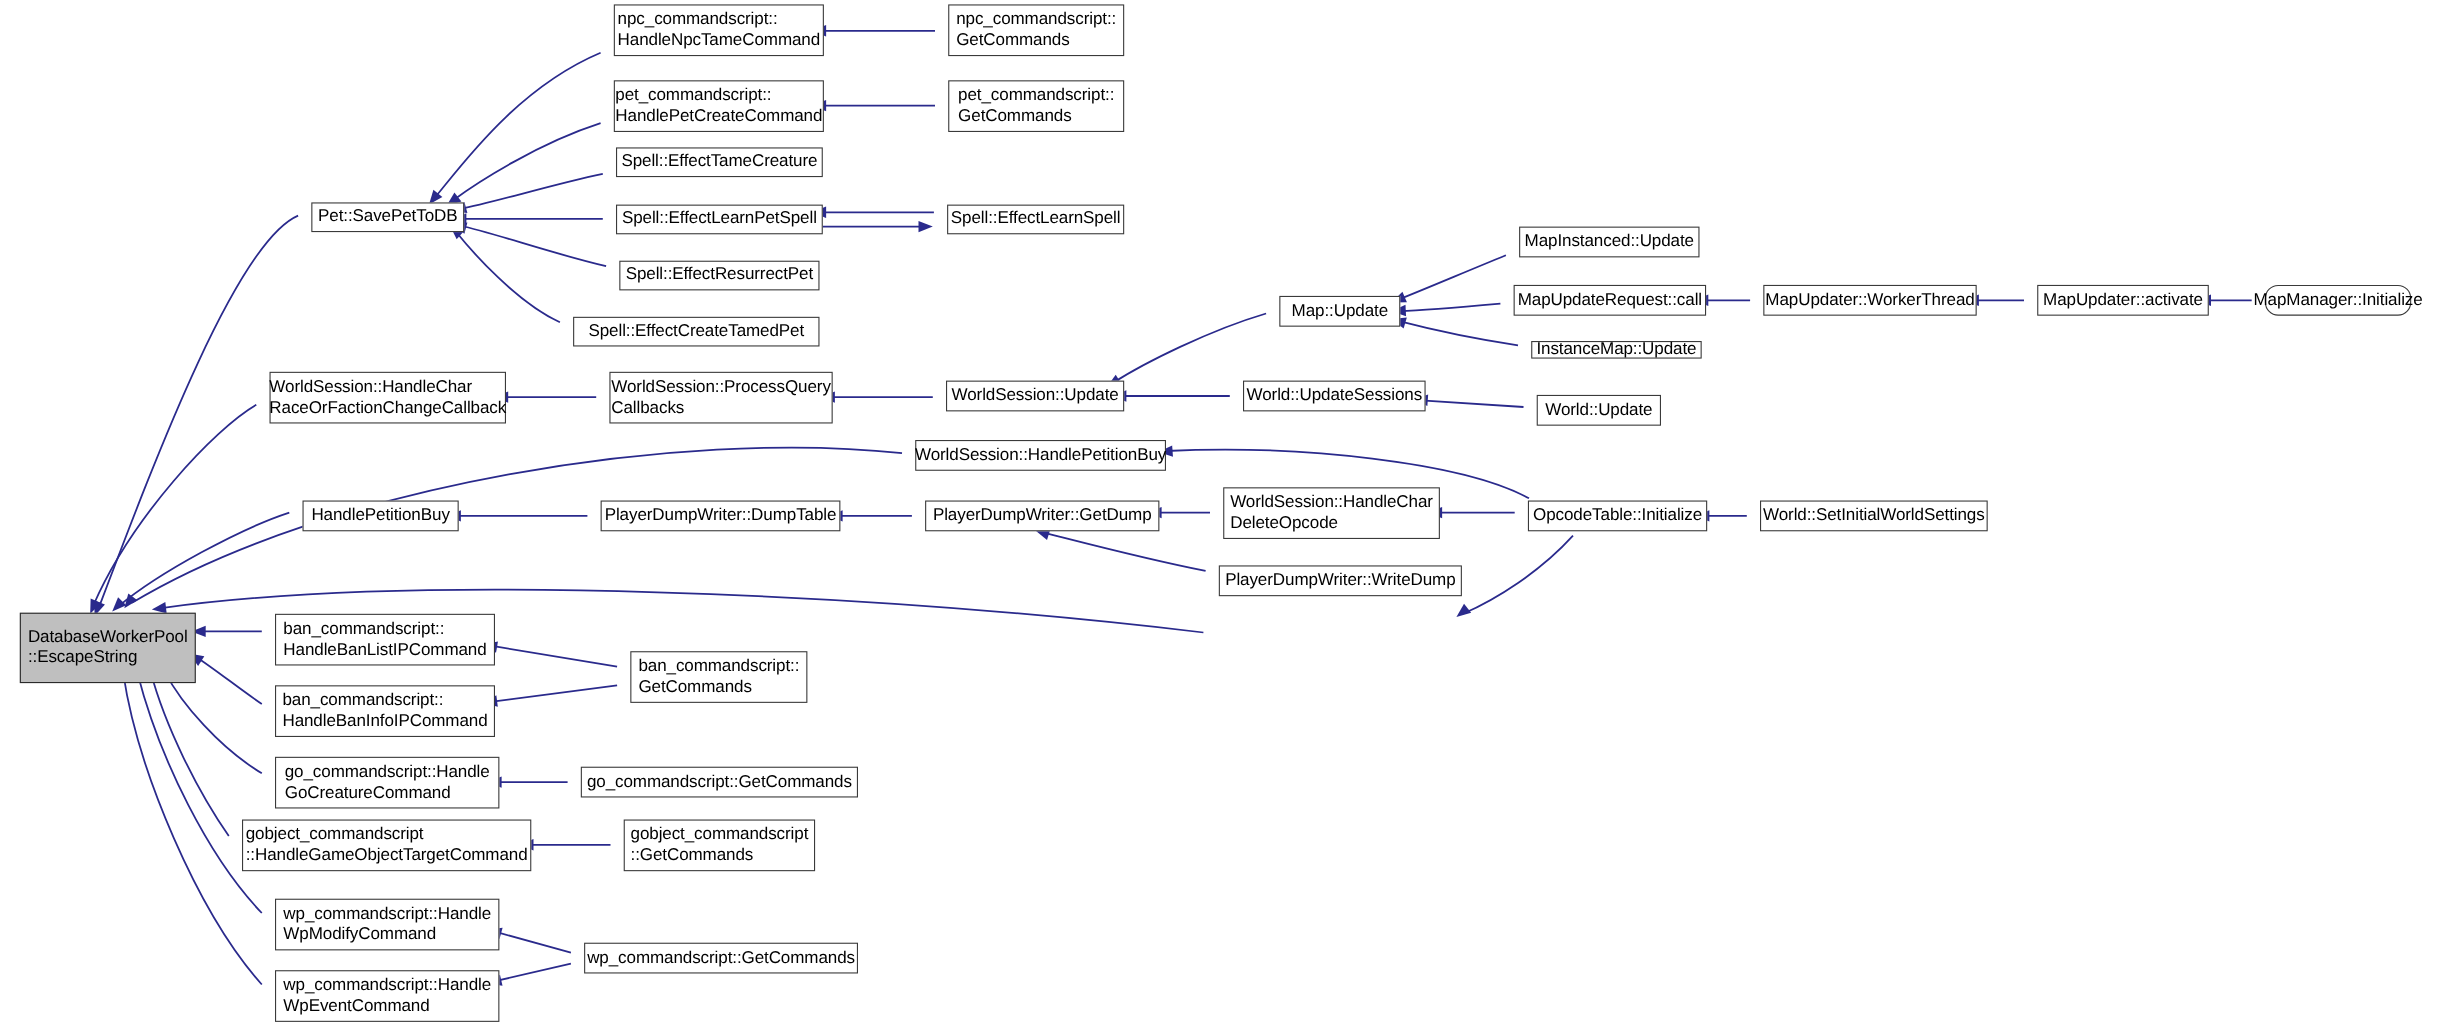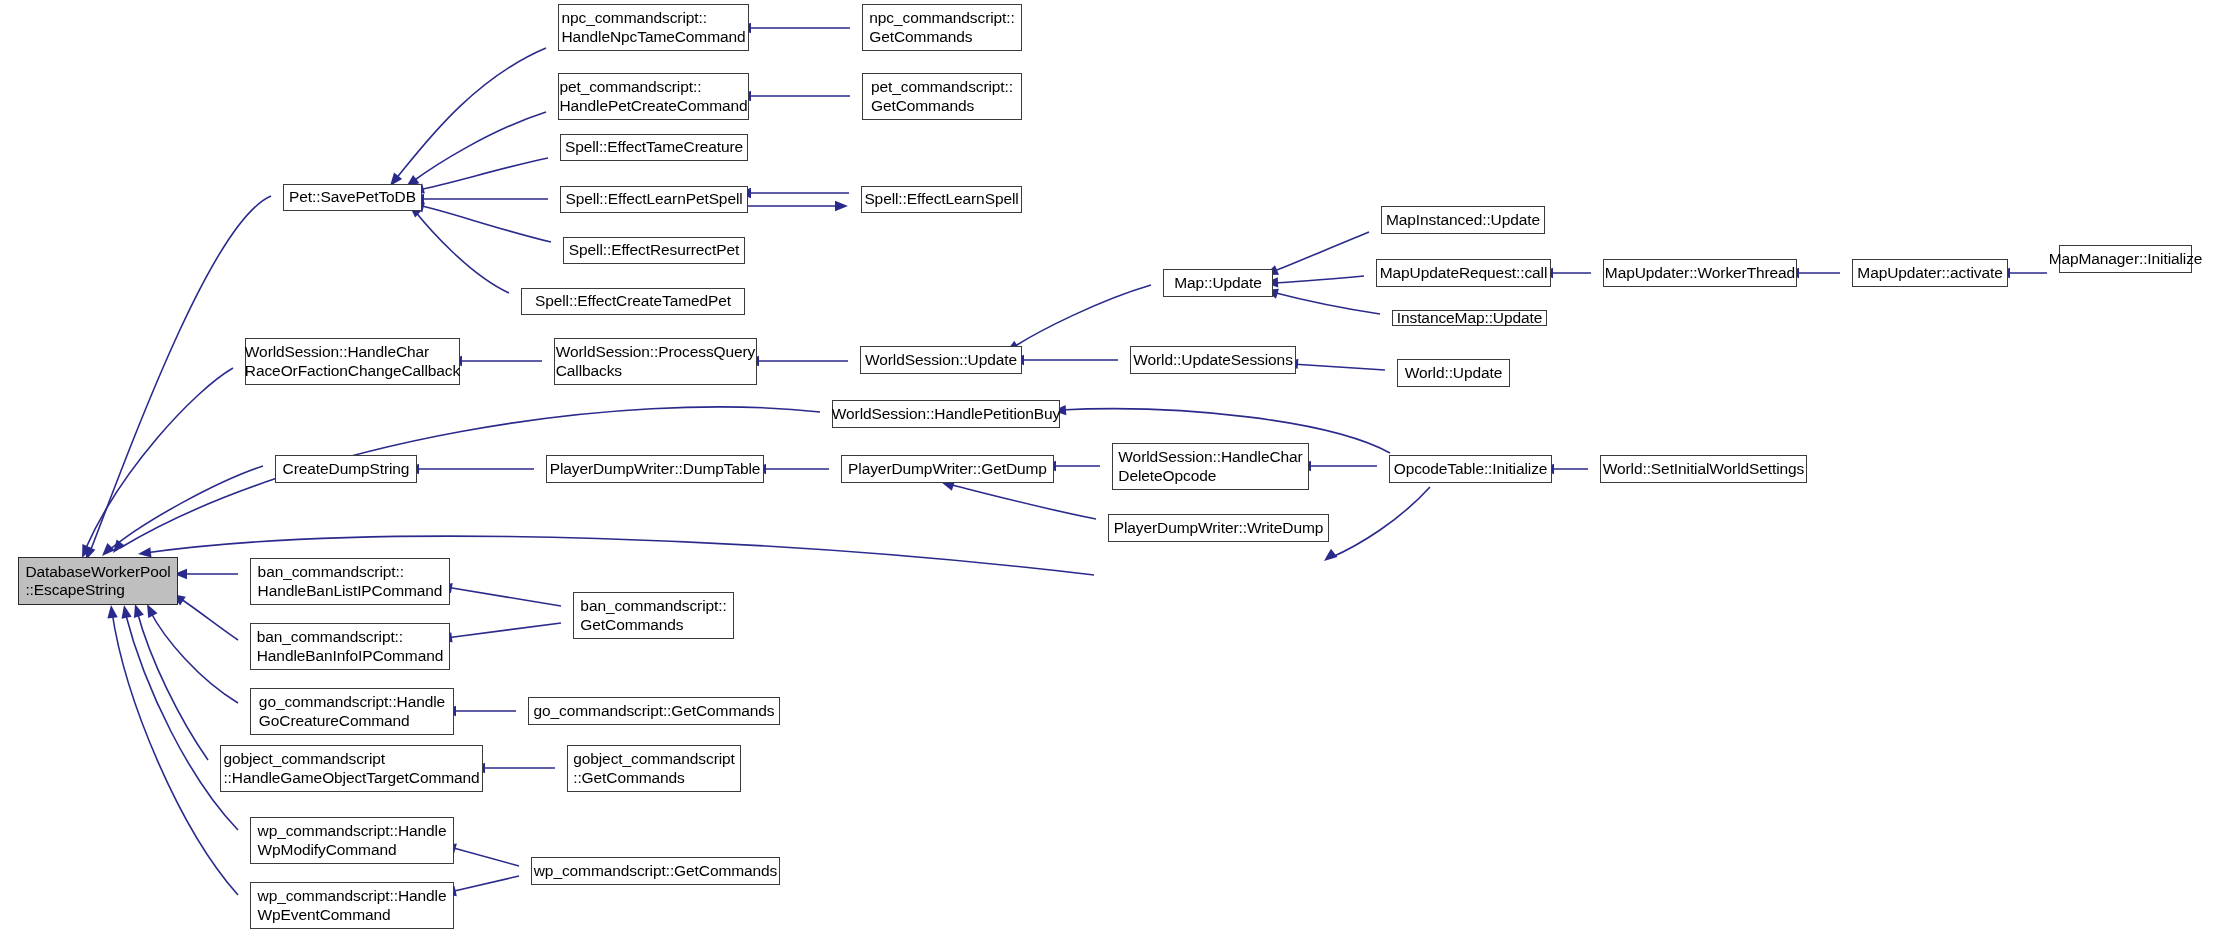--- a/index.html
+++ b/index.html
@@ -119,21 +119,21 @@
       <polygon points="472,768 485,762.8 485,773.2" fill="#2a2a8c"></polygon>
       <path d="M 238,830 C 190,780 145,690 125,612" fill="none" stroke="#2a2a8c" stroke-width="1.6"></path>
       <polygon points="124,605 131.69446126160614,616.697660701766 121.5044990502899,618.7772448265245" fill="#2a2a8c"></polygon>
       <path d="M 519,866 L 450,847" fill="none" stroke="#2a2a8c" stroke-width="1.6"></path>
       <polygon points="443,845 456.9223392219758,843.5139076111375 454.1065852220256,853.525477388738" fill="#2a2a8c"></polygon>
       <path d="M 519,876 L 450,892" fill="none" stroke="#2a2a8c" stroke-width="1.6"></path>
       <polygon points="443,894 454.5278398093559,886.0533711971786 456.82817972596206,896.1957790113058" fill="#2a2a8c"></polygon>
       <path d="M 238,895 C 180,830 125,700 112,612" fill="none" stroke="#2a2a8c" stroke-width="1.6"></path>
       <polygon points="111,605 117.72652344432537,617.2798160553382 107.40209211117481,618.5312622775382" fill="#2a2a8c"></polygon>
     </svg>
-<div class="node root" style="left: 6px; top: 557px; width: 160px; height: 48px;">DatabaseWorkerPool
+<div class="node root" style="left: 6px; top: 557px; width: 160px; height: 64px;">DatabaseWorkerPool
 ::EscapeString</div>
     <div class="node" style="left: 271px; top: 184px; width: 139px; height: 27px;">Pet::SavePetToDB</div>
     <div class="node" style="left: 546px; top: 4px; width: 191px; height: 47px;">npc_commandscript::
 HandleNpcTameCommand</div>
     <div class="node" style="left: 850px; top: 4px; width: 160px; height: 47px;">npc_commandscript::
 GetCommands</div>
     <div class="node" style="left: 546px; top: 73px; width: 191px; height: 47px;">pet_commandscript::
 HandlePetCreateCommand</div>
     <div class="node" style="left: 850px; top: 73px; width: 160px; height: 47px;">pet_commandscript::
 GetCommands</div>
@@ -148,23 +148,23 @@
 Callbacks</div>
     <div class="node" style="left: 848px; top: 346px; width: 162px; height: 28px;">WorldSession::Update</div>
     <div class="node" style="left: 1118px; top: 346px; width: 166px; height: 28px;">World::UpdateSessions</div>
     <div class="node" style="left: 1385px; top: 359px; width: 113px; height: 28px;">World::Update</div>
     <div class="node" style="left: 1151px; top: 269px; width: 110px; height: 28px;">Map::Update</div>
     <div class="node" style="left: 1369px; top: 206px; width: 164px; height: 28px;">MapInstanced::Update</div>
     <div class="node" style="left: 1364px; top: 259px; width: 175px; height: 28px;">MapUpdateRequest::call</div>
     <div class="node" style="left: 1380px; top: 310px; width: 155px; height: 16px;">InstanceMap::Update</div>
     <div class="node" style="left: 1591px; top: 259px; width: 194px; height: 28px;">MapUpdater::WorkerThread</div>
     <div class="node" style="left: 1840px; top: 259px; width: 156px; height: 28px;">MapUpdater::activate</div>
-    <div class="node" style="left: 2047px; top: 245px; width: 133px; height: 28px;">MapManager::Initialize</div>
+    <div class="node" style="left: 2047px; top: 259px; width: 133px; height: 28px; border-radius: 12px;">MapManager::Initialize</div>
     <div class="node" style="left: 820px; top: 400px; width: 228px; height: 28px;">WorldSession::HandlePetitionBuy</div>
-    <div class="node" style="left: 263px; top: 455px; width: 142px; height: 28px;">CreateDumpString</div>
+    <div class="node" style="left: 263px; top: 455px; width: 142px; height: 28px;">HandlePetitionBuy</div>
     <div class="node" style="left: 534px; top: 455px; width: 218px; height: 28px;">PlayerDumpWriter::DumpTable</div>
     <div class="node" style="left: 829px; top: 455px; width: 213px; height: 28px;">PlayerDumpWriter::GetDump</div>
     <div class="node" style="left: 1100px; top: 443px; width: 197px; height: 47px;">WorldSession::HandleChar
 DeleteOpcode</div>
     <div class="node" style="left: 1377px; top: 455px; width: 163px; height: 28px;">OpcodeTable::Initialize</div>
     <div class="node" style="left: 1588px; top: 455px; width: 207px; height: 28px;">World::SetInitialWorldSettings</div>
     <div class="node" style="left: 1096px; top: 514px; width: 221px; height: 28px;">PlayerDumpWriter::WriteDump</div>
     <div class="node" style="left: 238px; top: 558px; width: 200px; height: 47px;">ban_commandscript::
 HandleBanListIPCommand</div>
     <div class="node" style="left: 238px; top: 623px; width: 200px; height: 47px;">ban_commandscript::

